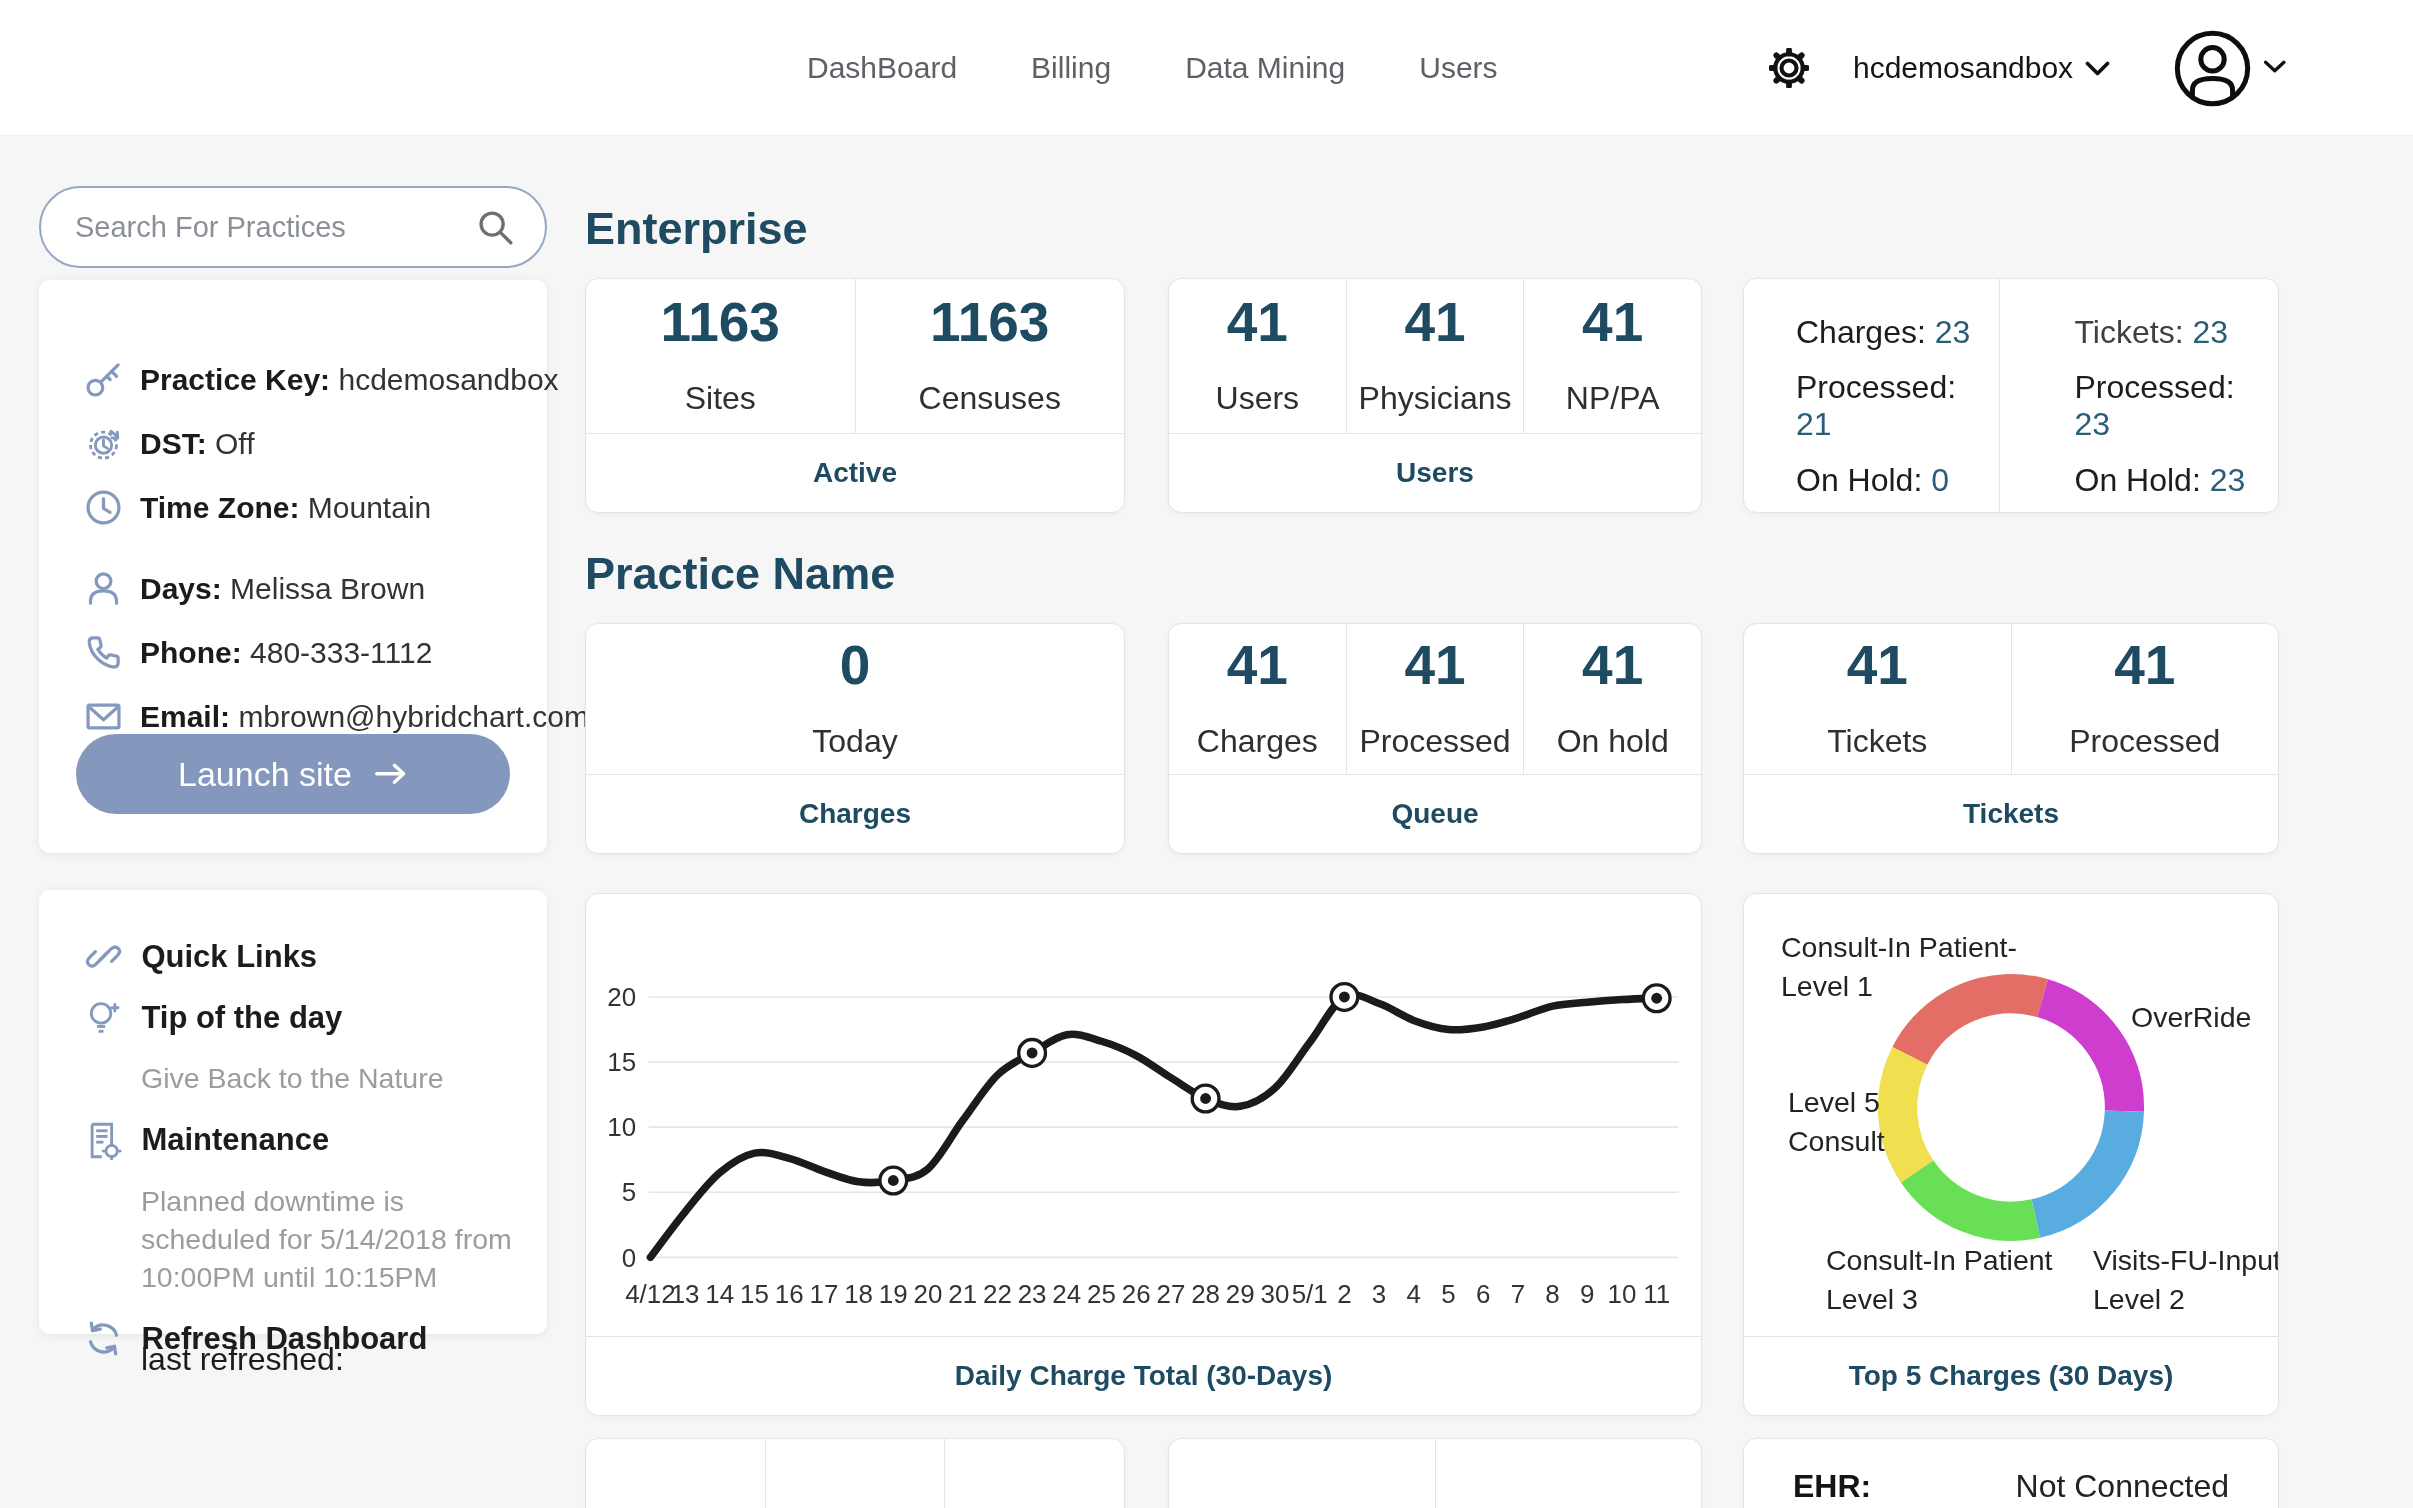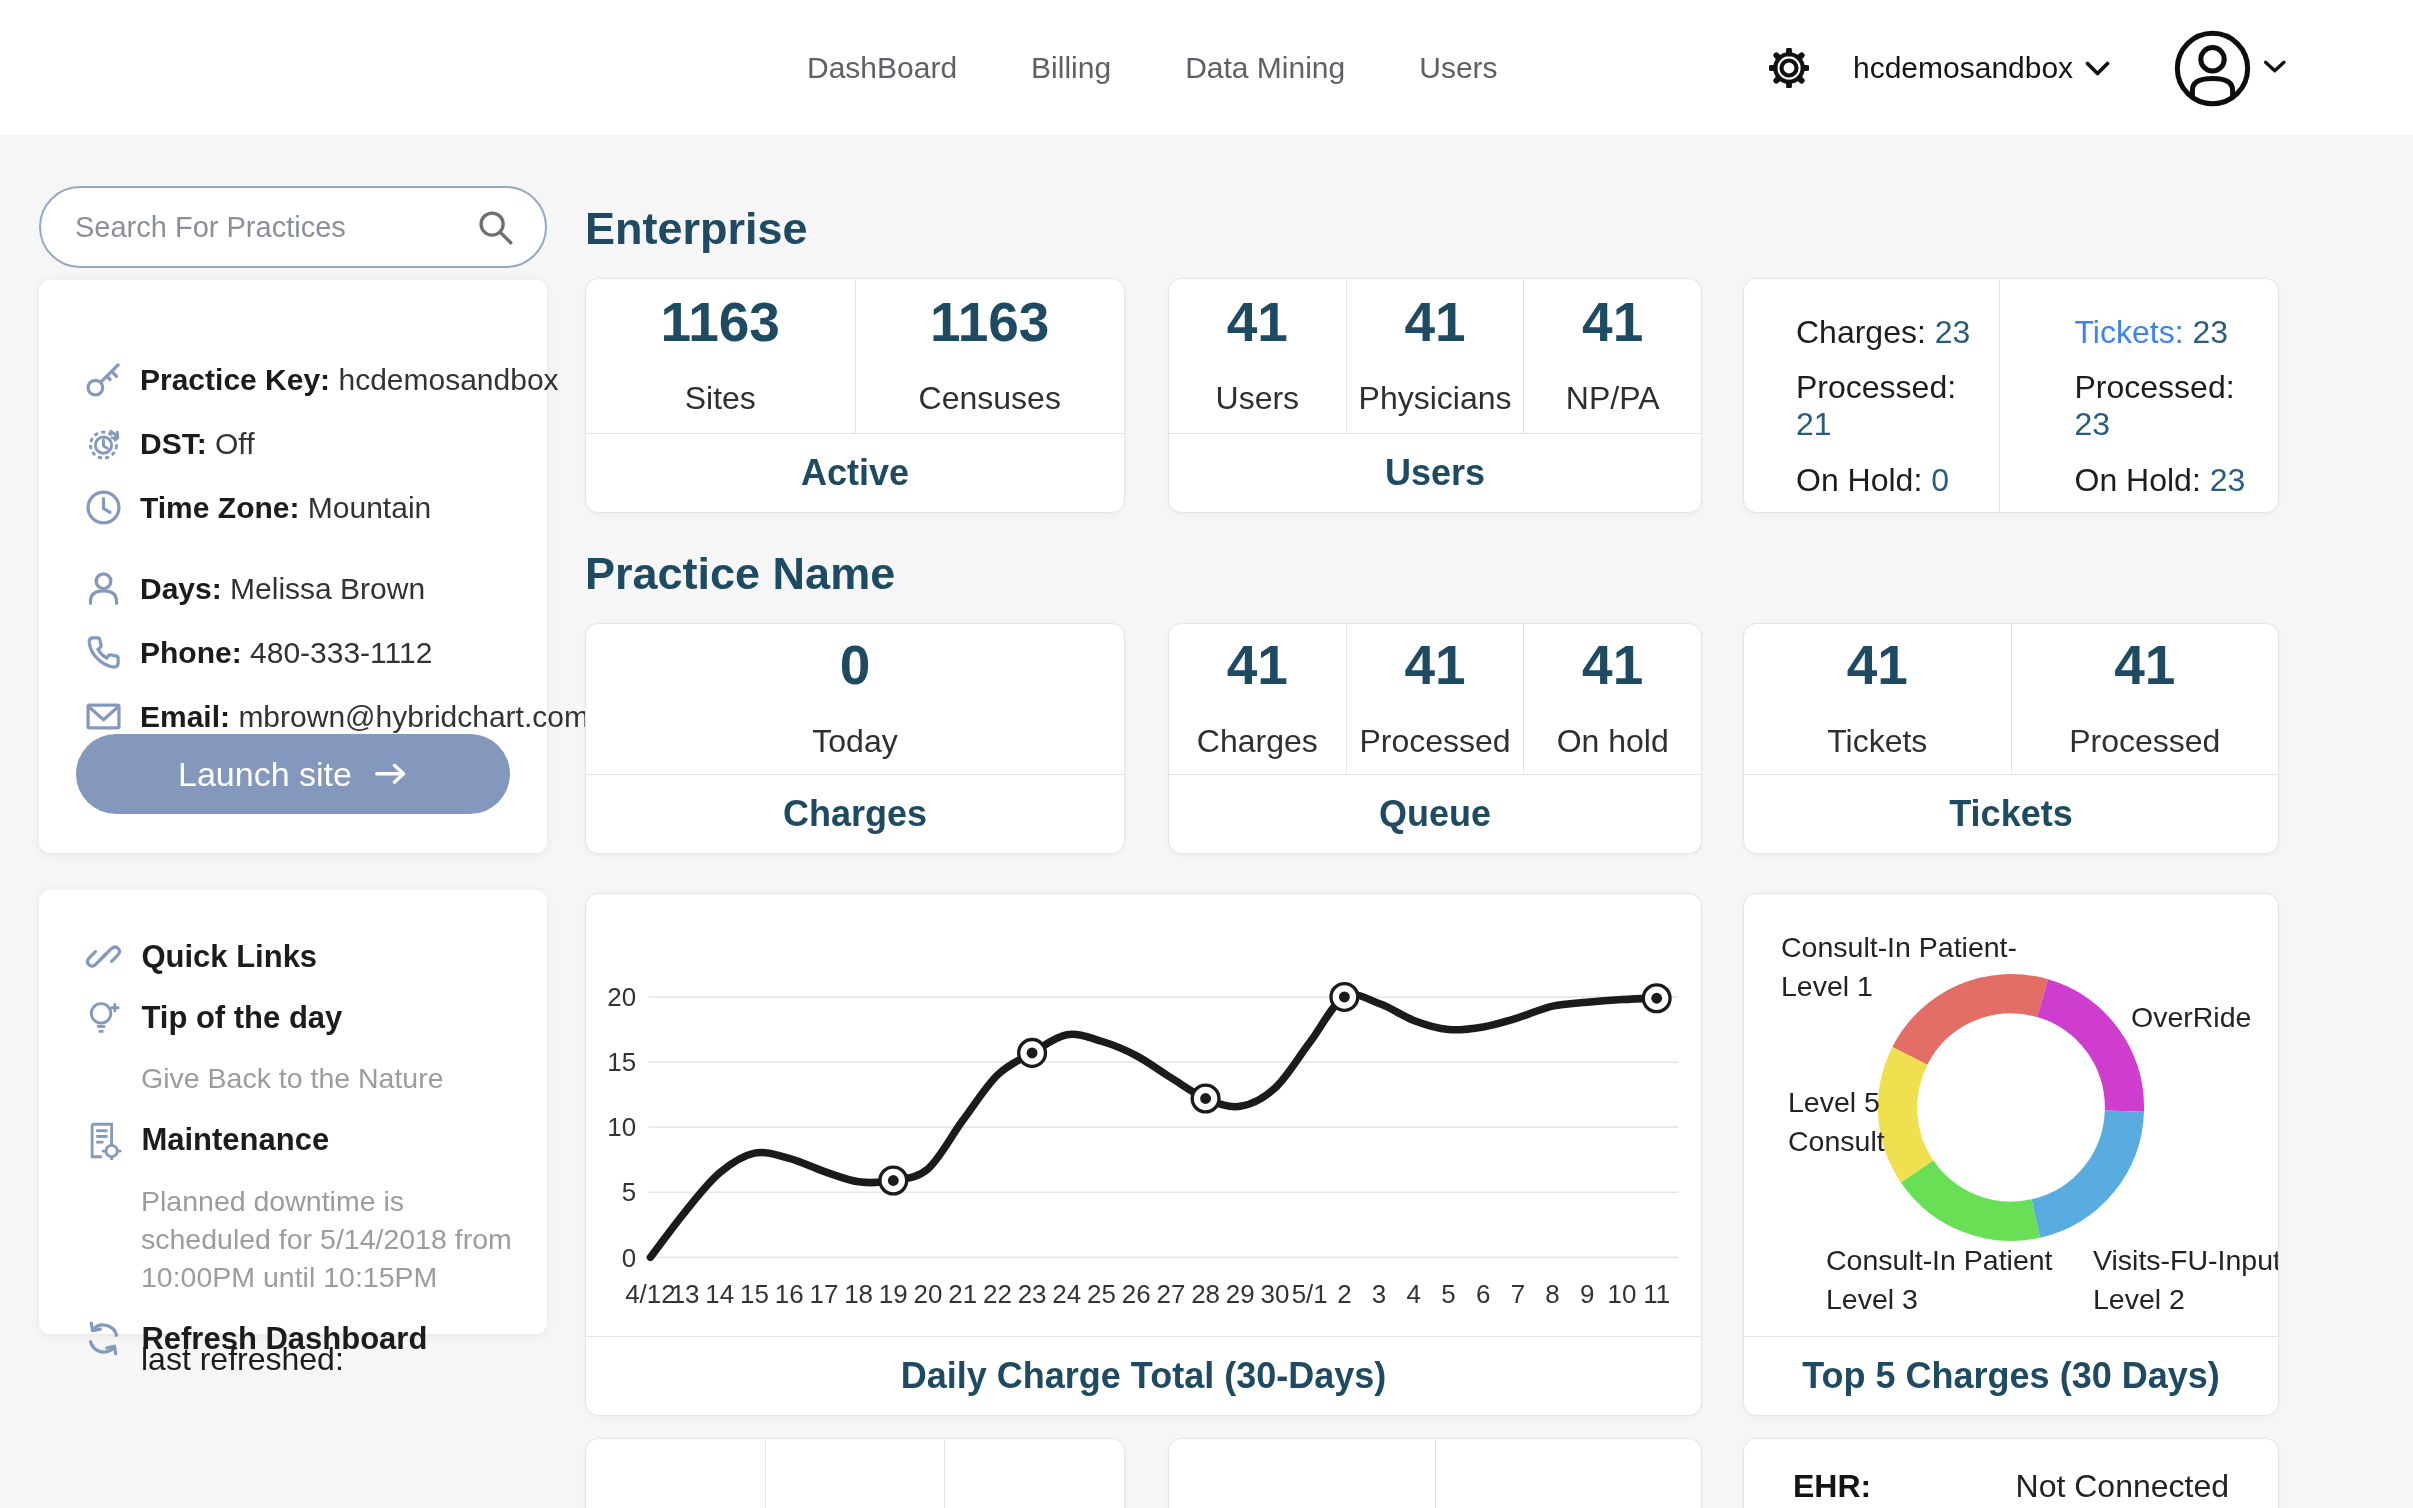--- a/index.html
+++ b/index.html
@@ -57,21 +57,21 @@
   
   .sec-heading{position:absolute;font-size:45px;font-weight:700;color:var(--teal);}
   .card{position:absolute;background:#fff;border:1.7px solid var(--border);border-radius:13.4px;
     box-shadow:0 1.7px 5px rgba(0,0,0,0.04);display:flex;flex-direction:column;overflow:hidden;}
   .card-body{flex:1;display:flex;}
   .cell{flex:1;display:flex;flex-direction:column;align-items:center;justify-content:center;gap:30px;border-right:1.7px solid var(--border);}
   .cell:last-child{border-right:none;}
   .num{font-size:55px;font-weight:700;color:var(--teal);line-height:1;}
   .lbl{font-size:32px;color:#2f2f31;}
   .card-footer{height:79px;flex:0 0 79px;border-top:1.7px solid var(--border);display:flex;align-items:center;justify-content:center;
-    font-size:36px;font-weight:700;color:var(--teal);cursor:pointer;}
+    font-size:28px;font-weight:700;color:var(--teal);cursor:pointer;}
   .split-body{flex:1;display:grid;grid-template-columns:1fr 1fr;gap:23px;}
   .split-col{padding:35px 0 0 52px;border-right:1.7px solid var(--border);}
   .split-col:last-child{border-right:none;}
   .kv{font-size:32px;color:#1d1d1f;margin-bottom:18.4px;}
   .kv span{color:#2a5d77;}
   .split-footer{height:79px;flex:0 0 79px;border-top:1.7px solid var(--border);display:grid;grid-template-columns:1fr 1fr;}
   .split-footer .sf{display:flex;align-items:center;justify-content:center;font-size:32px;font-weight:700;color:var(--teal);
     border-right:1.7px solid var(--border);cursor:pointer;}
   .split-footer .sf:last-child{border-right:none;}
   .chart-body{flex:1;position:relative;}
@@ -297,21 +297,21 @@
   </div>
 
   <div class="card" id="card-billing">
     <div class="split-body">
       <div class="split-col">
         <div class="kv"><span style="color:#1d1d1f">Charges:</span> <span>23</span></div>
         <div class="kv"><span style="color:#1d1d1f">Processed:</span> <span>21</span></div>
         <div class="kv"><span style="color:#1d1d1f">On Hold:</span> <span>0</span></div>
       </div>
       <div class="split-col">
-        <div class="kv"><span style="color:#3b82f6">Tickets:</span> <span>23</span></div>
+        <div class="kv"><span style="color:#404040">Tickets:</span> <span>23</span></div>
         <div class="kv"><span style="color:#1d1d1f">Processed:</span> <span>23</span></div>
         <div class="kv"><span style="color:#1d1d1f">On Hold:</span> <span>23</span></div>
       </div>
     </div>
     <div class="split-footer">
       <div class="sf">Billing Queues</div>
       <div class="sf">Billing Tickets</div>
     </div>
   </div>
 

